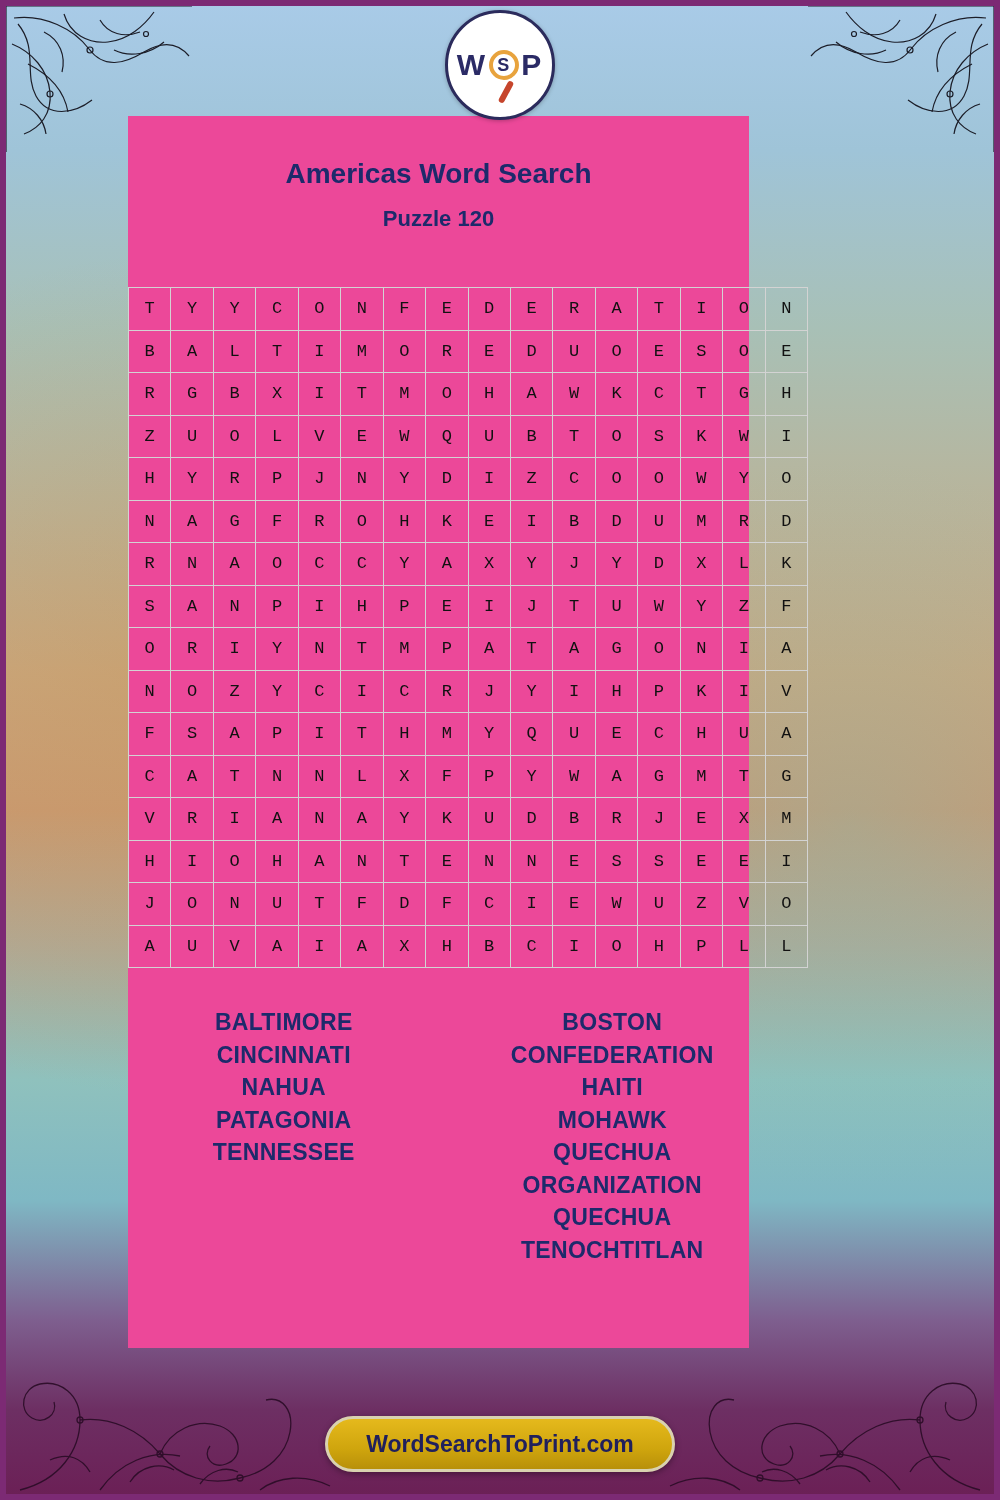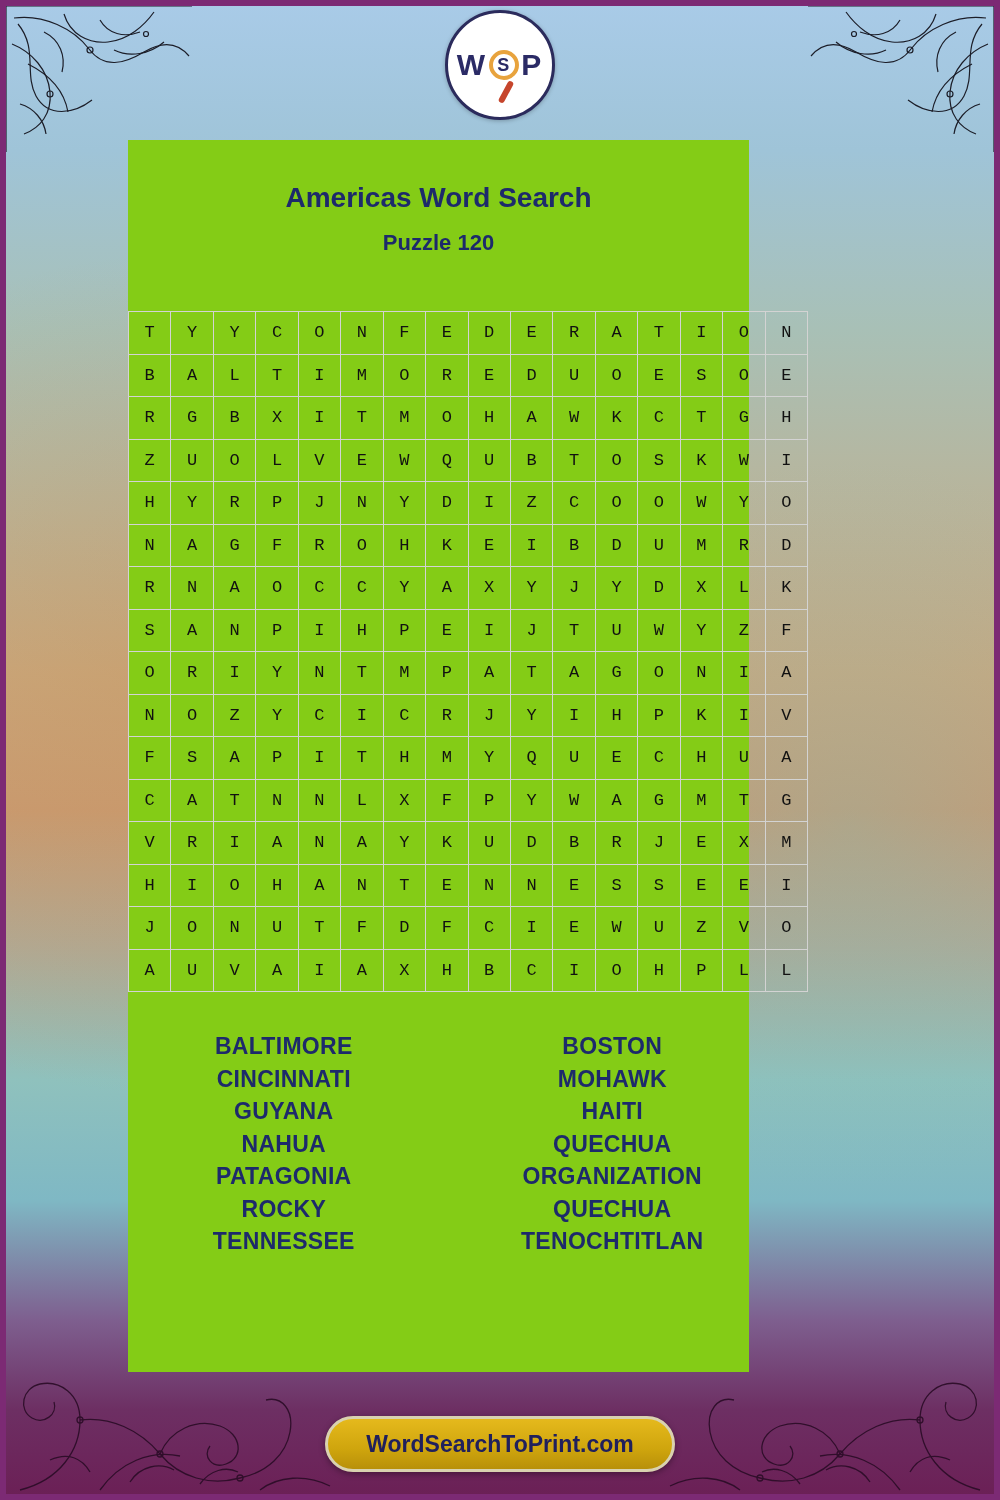--- a/index.html
+++ b/index.html
@@ -95,23 +95,23 @@
     width: 6px; height: 24px;
     background: #c6452c;
     border-radius: 3px;
     left: 10px; top: 26px;
     transform: rotate(28deg);
   }
 
   
   .sheet {
     position: absolute;
-    left: 128px; top: 140px;
+    left: 128px; top: 116px;
     width: 621px; height: 1232px;
-    background: #84cc16;
+    background: #ec4899;
     z-index: 4;
   }
   .title {
     text-align: center;
     color: #1d2a6b;
     font-size: 28px;
     font-weight: bold;
     margin-top: 42px;
   }
   .subtitle {
@@ -559,30 +559,29 @@
             <td>L</td>
           </tr>
         </tbody>
     </table>
   </div>
 
   <div class="words">
     <div class="col" id="words-left">
         <div class="word">BALTIMORE</div>
         <div class="word">CINCINNATI</div>
-        <div class="word">GUYANA</div>
         <div class="word">NAHUA</div>
         <div class="word">PATAGONIA</div>
-        <div class="word">ROCKY</div>
         <div class="word">TENNESSEE</div>
       </div>
     <div class="col" id="words-right">
         <div class="word">BOSTON</div>
+        <div class="word">CONFEDERATION</div>
+        <div class="word">HAITI</div>
         <div class="word">MOHAWK</div>
-        <div class="word">HAITI</div>
         <div class="word">QUECHUA</div>
         <div class="word">ORGANIZATION</div>
         <div class="word">QUECHUA</div>
         <div class="word">TENOCHTITLAN</div>
       </div>
   </div>
 </div>
 
 <div class="pill">
   <span>WordSearchToPrint.com</span>

